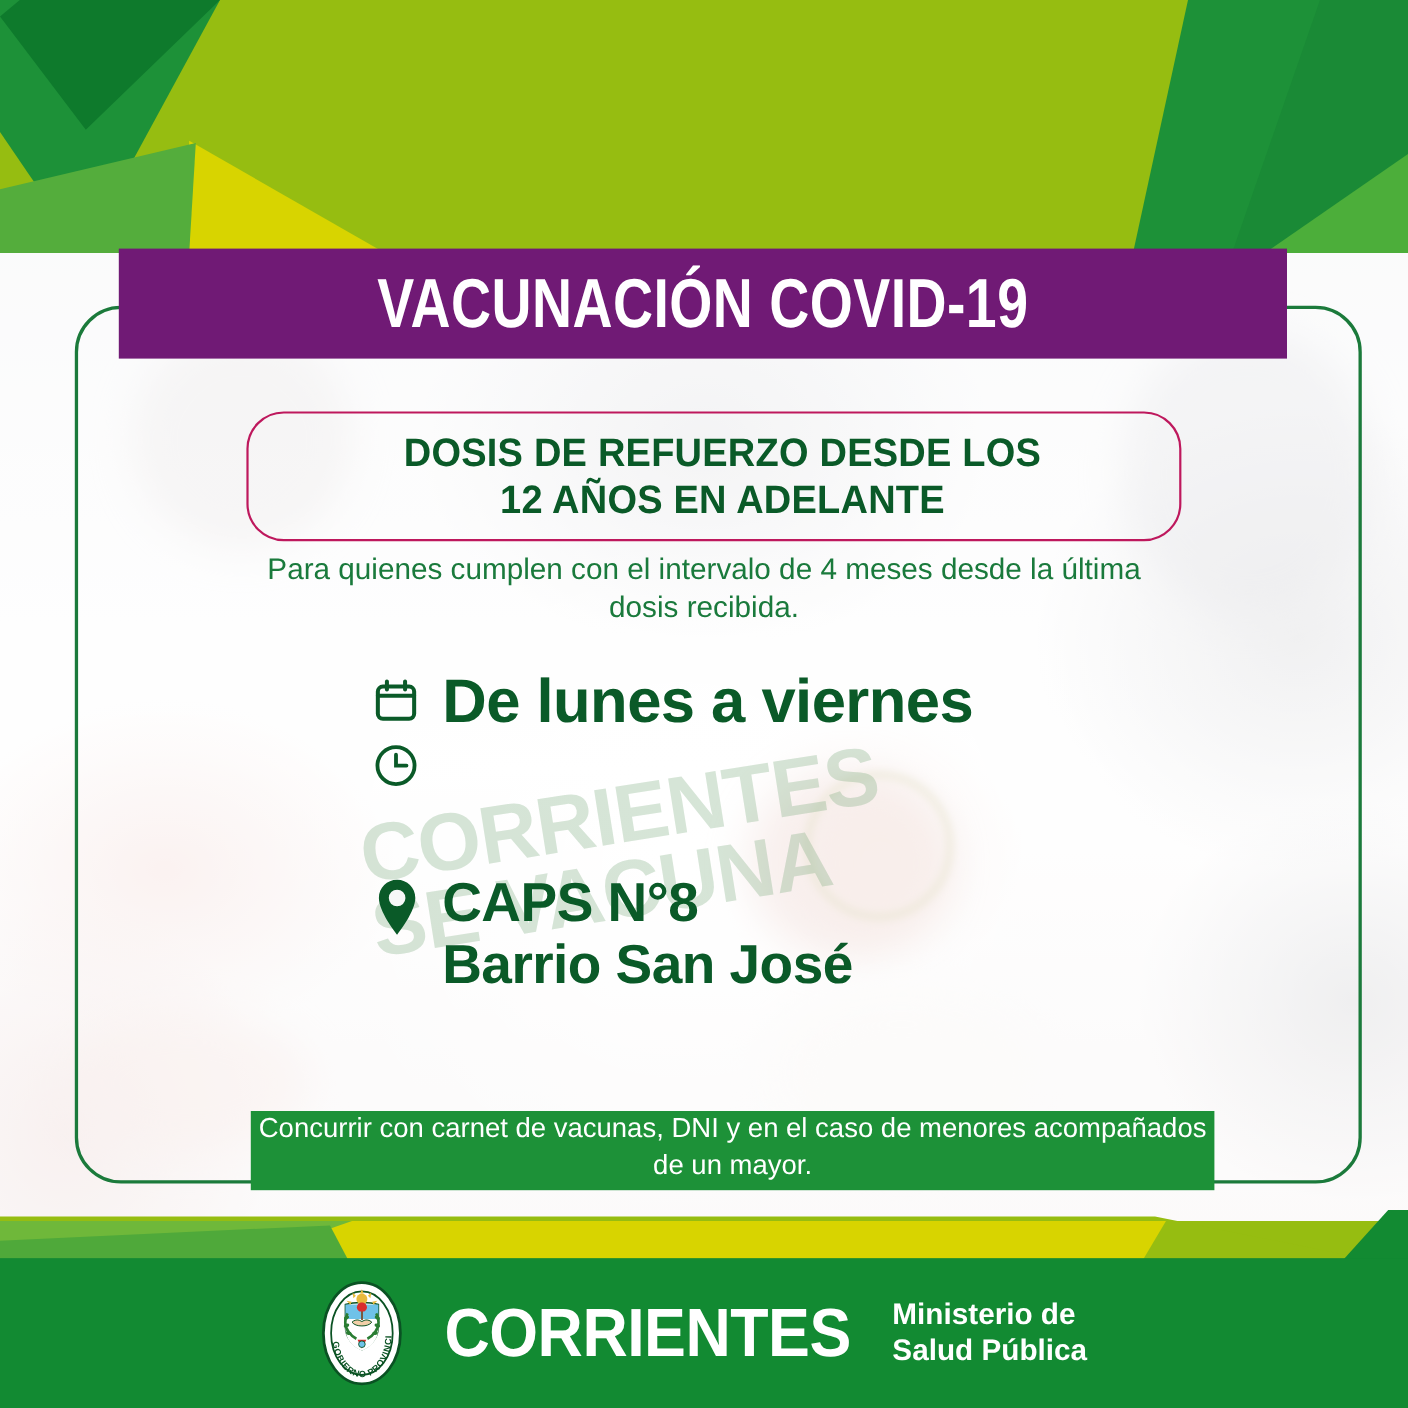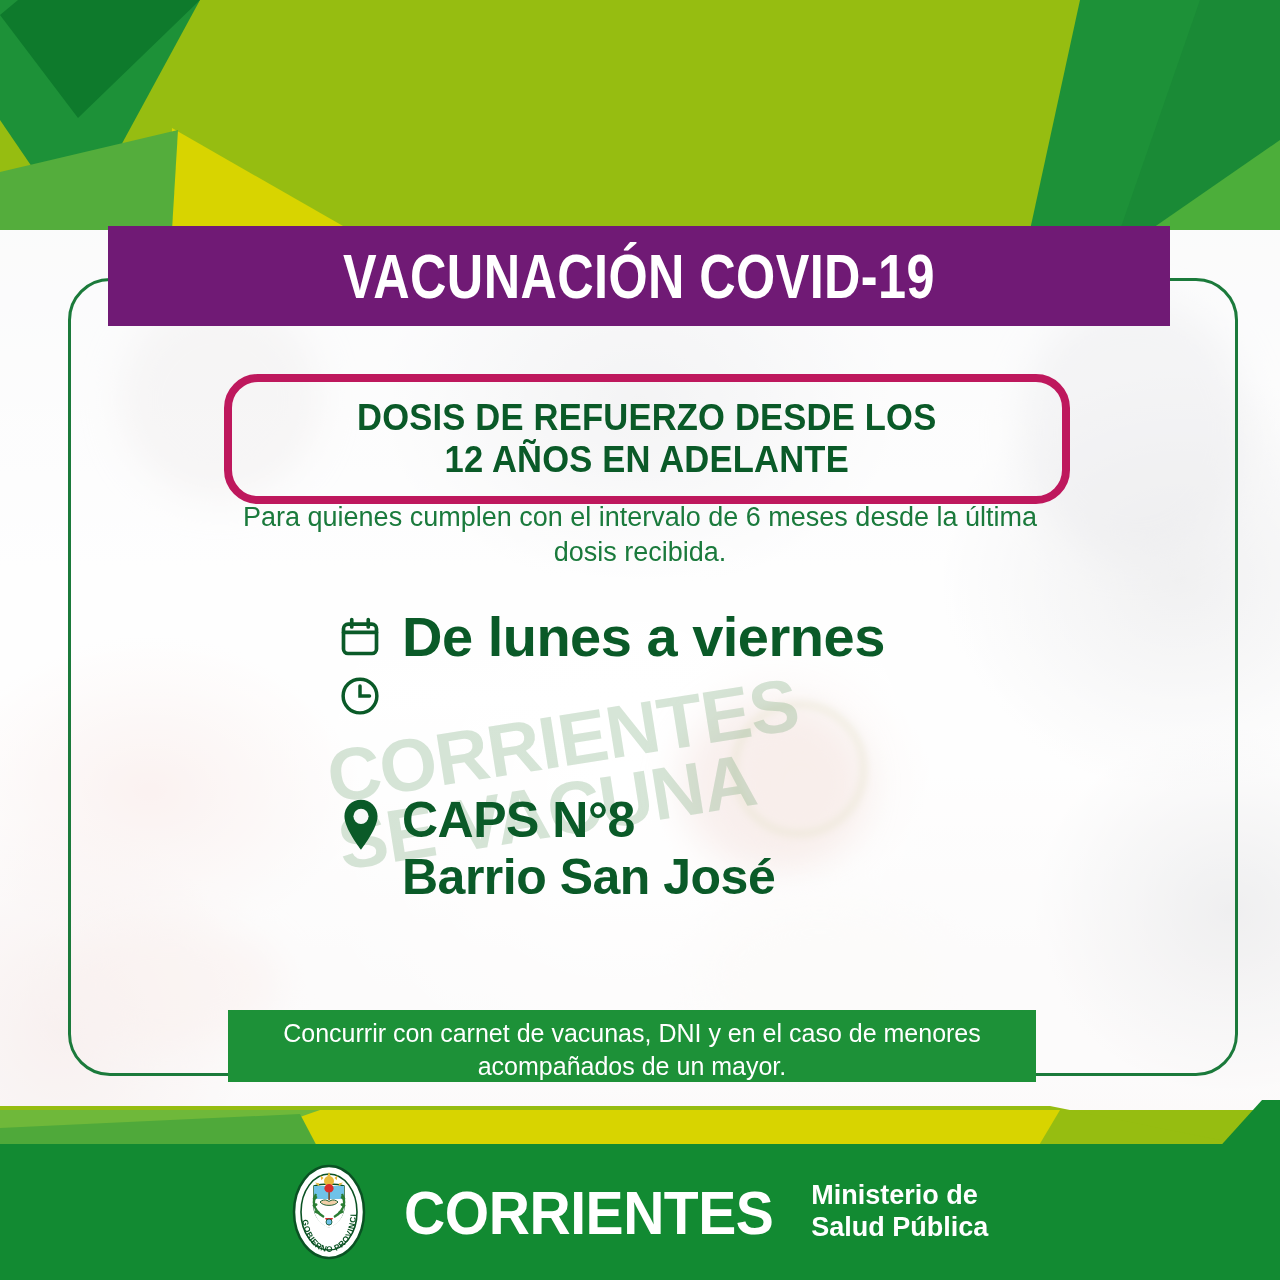--- a/index.html
+++ b/index.html
@@ -74,23 +74,24 @@
   
   .frame{
     position:absolute;left:68px;top:278px;width:1164px;height:792px;
     border:3px solid #1b7a3b;border-radius:42px;
     z-index:4;
   }
 
   
   .pill{
     position:absolute;left:224px;top:374px;width:830px;height:114px;
-    border:8px solid #be185d;border-radius:34px;
+    border:2px solid #be185d;border-radius:34px;
     display:flex;align-items:center;justify-content:center;
     z-index:6;
+    padding-left:16px;
   }
   .pill p{
     margin:0;text-align:center;color:#0a5a28;
     font-weight:bold;font-size:36px;line-height:1.18;
     letter-spacing:.2px;
     transform:scaleX(.96);
   }
 
   
   .lead{
@@ -116,23 +117,23 @@
     position:absolute;left:338px;top:792px;display:flex;gap:18px;z-index:6;
   }
   .place .pin{width:46px;height:54px;flex:0 0 46px;margin-top:6px;}
   .place .ptxt{
     color:#0a5a28;font-weight:bold;font-size:50px;line-height:1.14;
     letter-spacing:-.5px;white-space:pre-line;
   }
 
   
   .note{
-    position:absolute;left:228px;top:1010px;width:808px;height:72px;
+    position:absolute;left:228px;top:1010px;width:876px;height:72px;
     background:#1d9138;
-    display:flex;align-items:flex-end;justify-content:center;
+    display:flex;align-items:flex-start;justify-content:center;
     z-index:6;
   }
   .note p{
     margin:0;text-align:center;color:#ffffff;
     font-size:25px;line-height:1.3;font-weight:500;
   }
 
   
   .footer{
     position:absolute;left:0;top:1144px;width:1280px;height:136px;
@@ -193,21 +194,21 @@
 
   <div class="title-bar">
     <h1>VACUNACIÓN COVID-19</h1>
   </div>
 
   <div class="pill">
     <p style="white-space:pre-line;">DOSIS DE REFUERZO DESDE LOS
 12 AÑOS EN ADELANTE</p>
   </div>
 
-  <div class="lead">Para quienes cumplen con el intervalo de 6 meses desde la última dosis recibida.</div>
+  <div class="lead">Para quienes cumplen con el intervalo de 4 meses desde la última dosis recibida.</div>
 
   <div class="sched">
     <div class="srow">
       <svg class="ico" viewBox="0 0 24 24" fill="none" stroke="#0a5a28" stroke-width="2" stroke-linecap="round">
         <rect x="3" y="5" width="18" height="16" rx="2.5"></rect>
         <path d="M7.5 2.5v4M16.5 2.5v4M3 9.5h18"></path>
       </svg>
       <span class="txt">De lunes a viernes</span>
     </div>
     <div class="srow">

